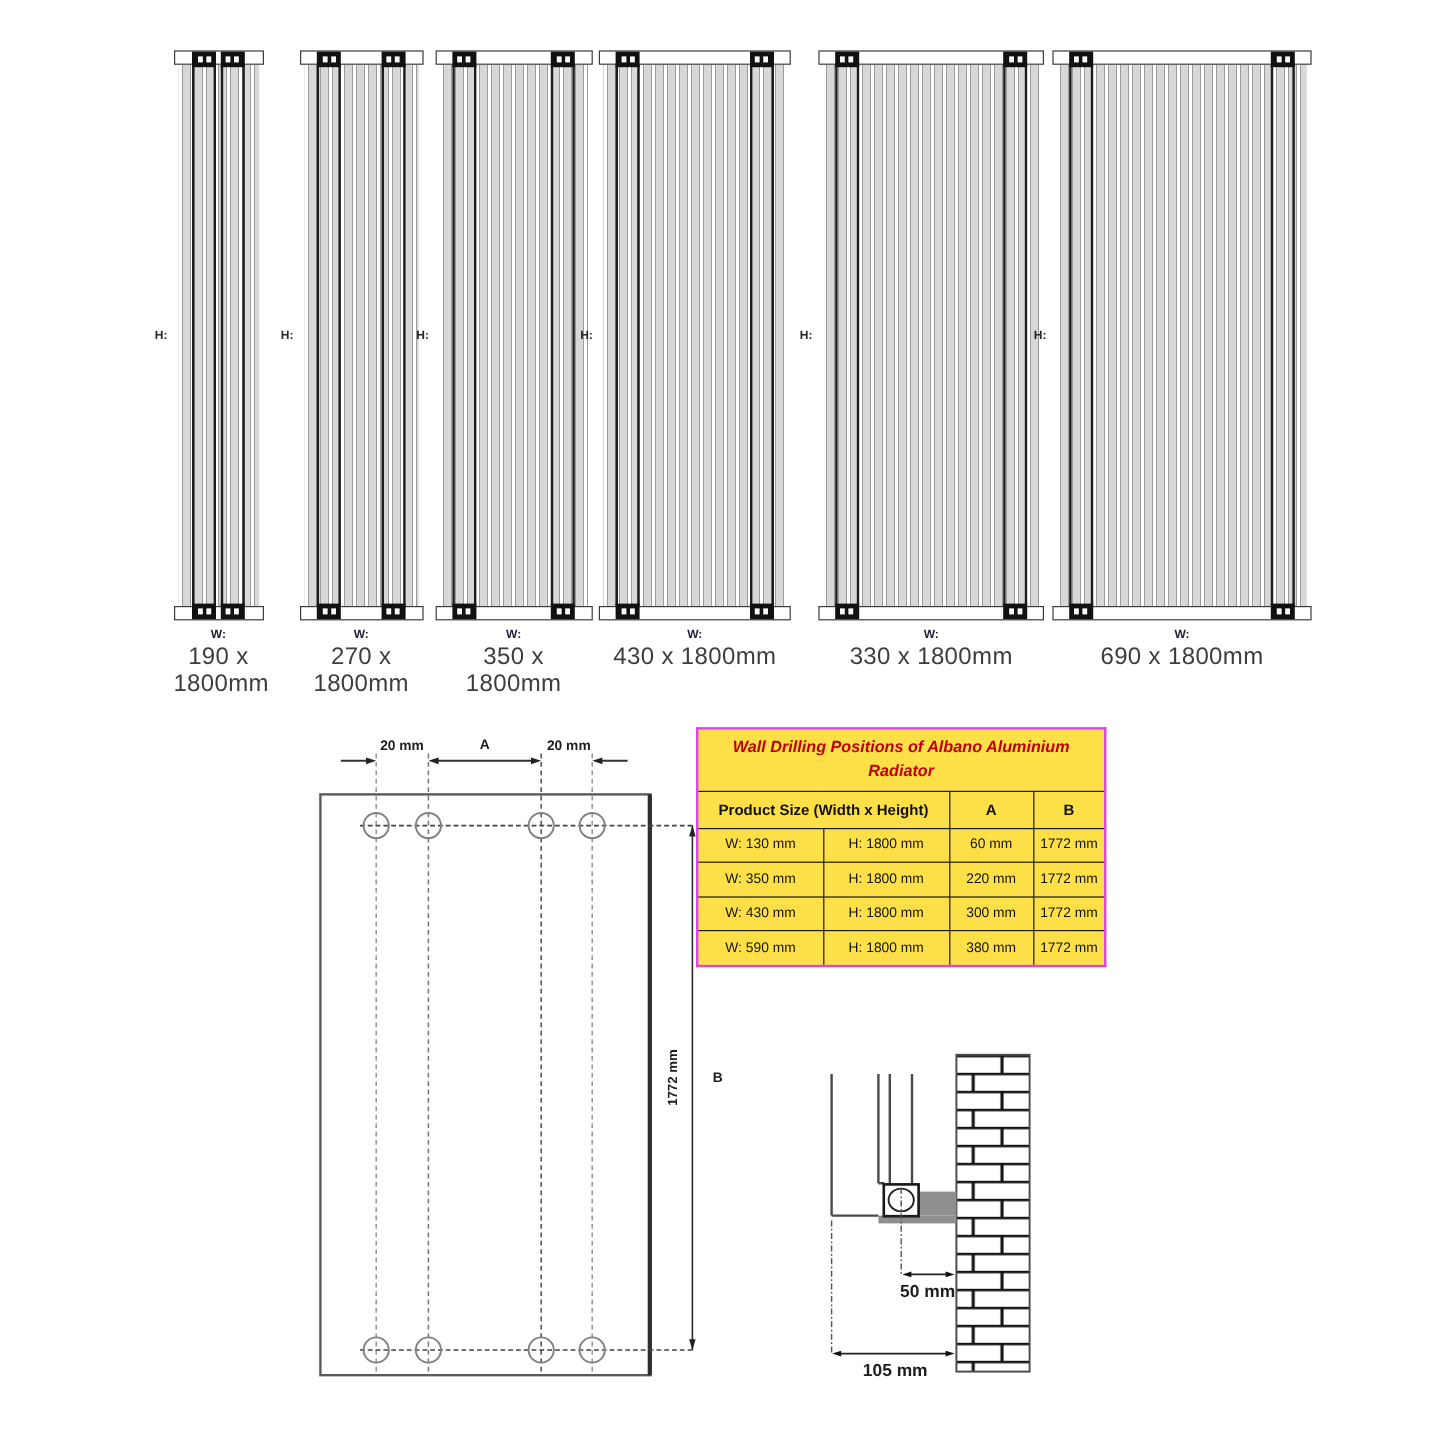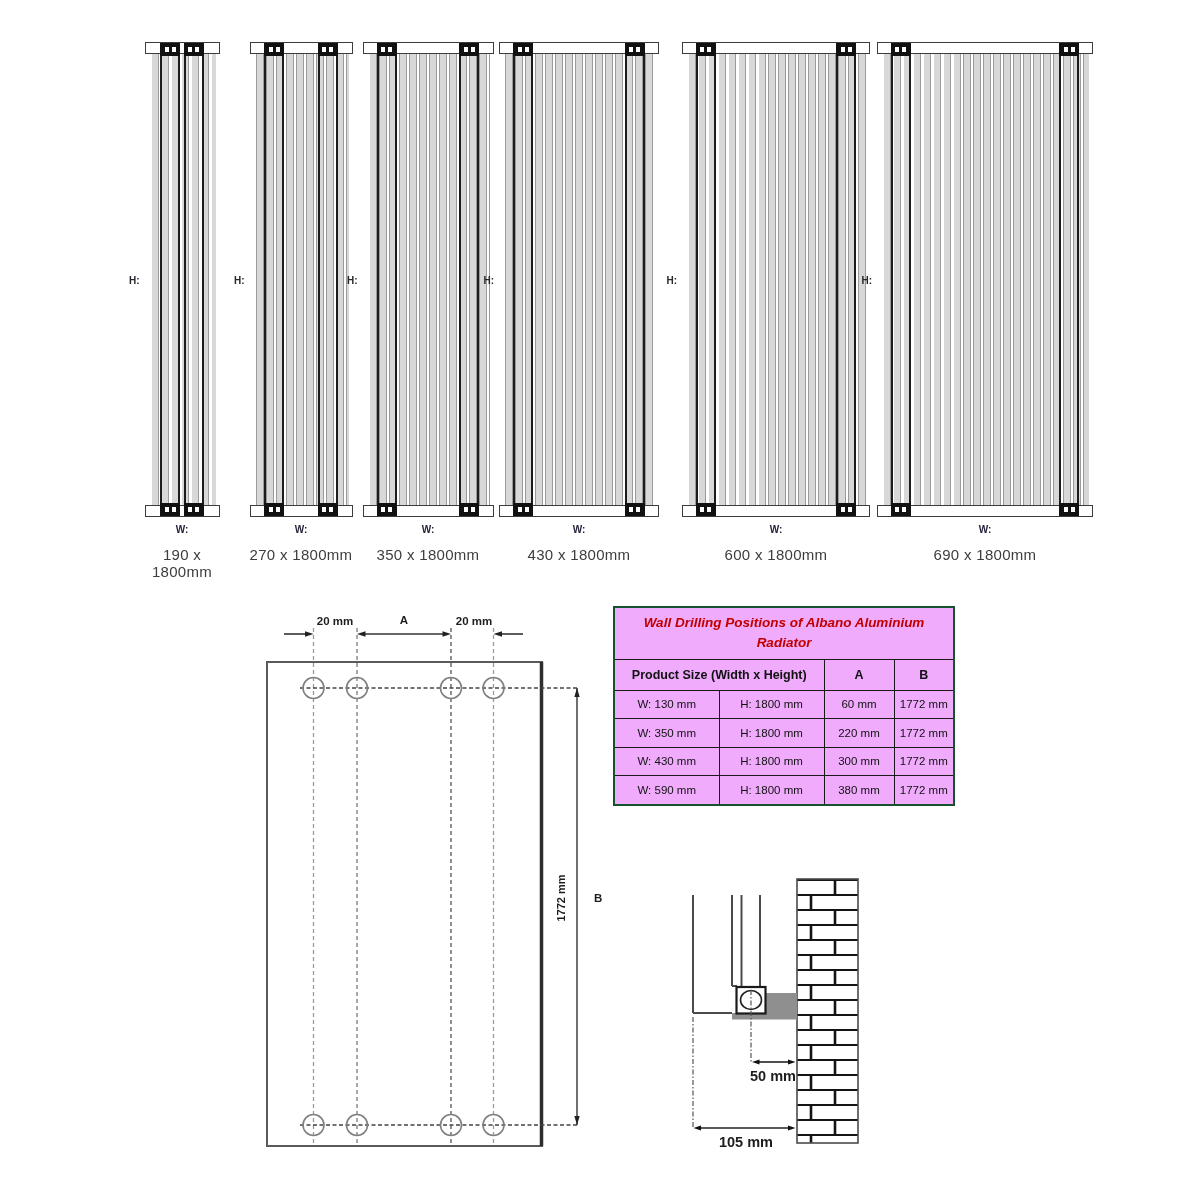--- a/index.html
+++ b/index.html
@@ -21,25 +21,25 @@
       #9a9a9a 9.2px,#9a9a9a 10px);}
   .rail{position:absolute;top:0;bottom:0;width:2px;background:#1c1c1c;}
   .bracket{position:absolute;width:20px;height:13px;background:#111;
            display:flex;align-items:center;justify-content:center;gap:3px;z-index:2;}
   .bracket span{width:4px;height:5px;background:#fff;display:block;}
   .bracket.bt{top:1px;}
   .bracket.bb{top:461px;}
   .rad-h{position:absolute;right:100%;margin-right:5px;top:50%;transform:translateY(-50%);
          font-size:10px;font-weight:bold;color:#26262e;}
   .w-label{font-size:10px;font-weight:bold;color:#23233a;margin-top:7px;}
-  .size-label{font-size:15px;color:#3d3d3d;margin-top:11px;letter-spacing:.3px;text-align:center;}
+  .size-label{font-size:20px;color:#3d3d3d;margin-top:1px;letter-spacing:.3px;text-align:center;}
 
   
-  #drill-table{position:absolute;left:613px;top:606px;width:340px;border-collapse:collapse;
-               border:2px solid #14532d;table-layout:fixed;background:#f0abfc;}
+  #drill-table{position:absolute;left:580px;top:606px;width:340px;border-collapse:collapse;
+               border:2px solid #d946ef;table-layout:fixed;background:#fde047;}
   #drill-table th,#drill-table td{border:1.5px solid #1a1a1a;text-align:center;
                color:#111;padding:0;}
   #drill-table .t-title{color:#c00000;font-weight:bold;font-style:italic;
                font-size:13.5px;padding:5px 10px;line-height:1.5;}
   #drill-table .t-h{font-weight:bold;font-size:12.5px;height:30px;}
   #drill-table td{height:27.5px;font-size:11.5px;}
 
   
   .diag{position:absolute;}
   .diag text{font-family:"Liberation Sans", sans-serif;fill:#1d1d1d;font-weight:bold;}
@@ -196,21 +196,21 @@
           <div class="bracket bb" style="left: 13.9608px;">
             <span></span>
             <span></span>
           </div>
           <div class="bracket bb" style="left: 154.039px;">
             <span></span>
             <span></span>
           </div>
         </div>
         <div class="w-label">W:</div>
-        <div class="size-label">600 x 1800mm</div>
+        <div class="size-label">330 x 1800mm</div>
       </div>
       <div class="rad-unit" style="left: 877px; width: 216px;">
         <div class="rad-draw" style="width: 216px;">
           <span class="rad-h">H:</span>
           <div class="rad-fins" style="width: 208px;">
             <div class="rail" style="left: 9.79661px;"></div>
             <div class="rail" style="left: 27.7966px;"></div>
             <div class="rail" style="left: 178.203px;"></div>
             <div class="rail" style="left: 196.203px;"></div>
           </div>

